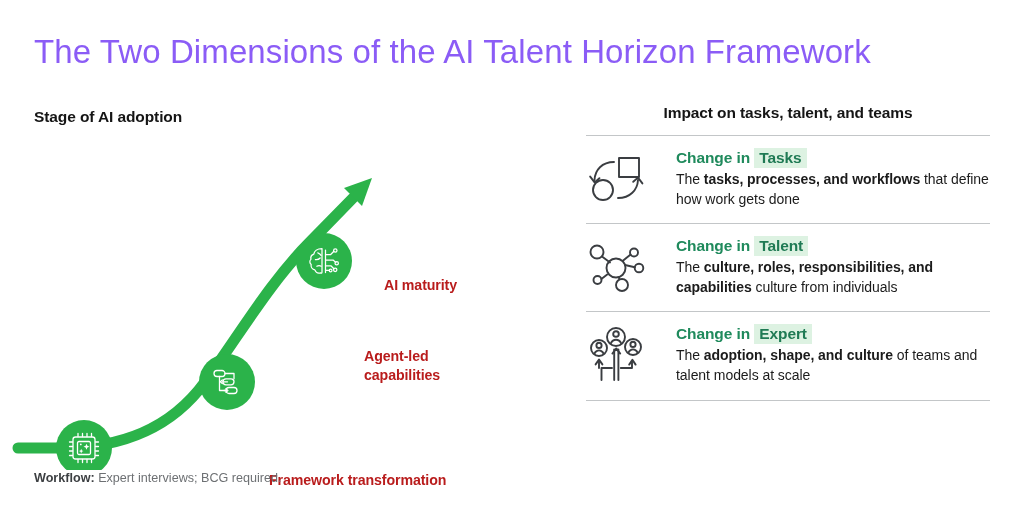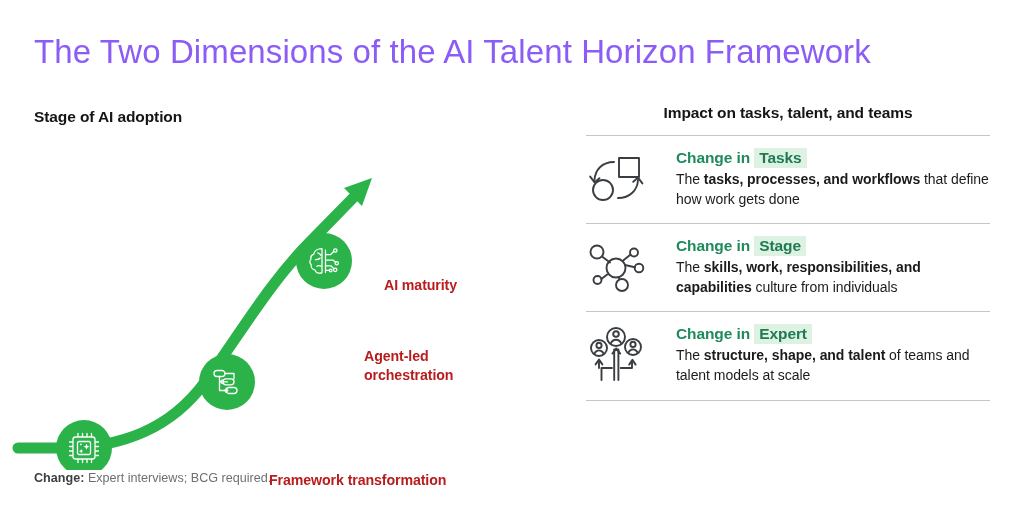--- a/index.html
+++ b/index.html
@@ -192,21 +192,21 @@
           <circle cx="12.7" cy="2.2" r="1.7"></circle>
           <circle cx="11.2" cy="8.8" r="1.7"></circle>
           <circle cx="6.6" cy="9.4" r="1.4"></circle>
         </g>
       </g>
     </svg>
 
     <div class="node-label label-maturity">AI maturity</div>
     <div class="node-label label-agent">
       <span>Agent-led</span><br>
-      <span>orchestration</span>
+      <span>capabilities</span>
     </div>
     <div class="node-label label-workflow">Framework transformation</div>
 
   </div>
 </div>
 
 <div class="right-col">
 
   <div class="col-heading right-heading">Impact on tasks, talent, and teams</div>
   <div class="divider"></div>
@@ -249,23 +249,23 @@
           <path d="M36 23 L45.8 25.2"></path>
           <path d="M41.6 12.5 L34.2 18.6"></path>
           <path d="M12.4 37 L18.2 32.5"></path>
           <path d="M30.5 37.2 L29.5 35.2"></path>
         </g>
       </svg>
     </div>
     <div class="impact-body">
       <div class="impact-title">
         <span>Change in</span>
-        <span class="hl">Stage</span>
+        <span class="hl">Talent</span>
       </div>
-      <div class="impact-desc"><span>The </span><b>skills, work, responsibilities, and capabilities</b><span> culture from individuals</span></div>
+      <div class="impact-desc"><span>The </span><b>culture, roles, responsibilities, and capabilities</b><span> culture from individuals</span></div>
     </div>
   </div>
 
   <div class="divider"></div>
 
   <div class="impact-item">
     <div class="impact-icon">
       <svg width="56" height="58" viewBox="0 0 56 58" xmlns="http://www.w3.org/2000/svg">
         <g fill="none" stroke="#3a3d41" stroke-width="1.9" stroke-linecap="round" stroke-linejoin="round">
           <circle cx="27" cy="10" r="9"></circle>
@@ -291,20 +291,20 @@
           <path d="M31.8 41 H43 V35"></path>
           <polyline points="40.2,37.6 43.4,32.8 46.6,37.6"></polyline>
         </g>
       </svg>
     </div>
     <div class="impact-body">
       <div class="impact-title">
         <span>Change in</span>
         <span class="hl">Expert</span>
       </div>
-      <div class="impact-desc"><span>The </span><b>structure, shape, and talent</b><span> of teams and talent models at scale</span></div>
+      <div class="impact-desc"><span>The </span><b>adoption, shape, and culture</b><span> of teams and talent models at scale</span></div>
     </div>
   </div>
 
   <div class="divider"></div>
 </div>
 
-<div class="sources"><b>Change:</b> <span>Expert interviews; BCG required.</span></div>
+<div class="sources"><b>Workflow:</b> <span>Expert interviews; BCG required.</span></div>
 
 </body></html>

